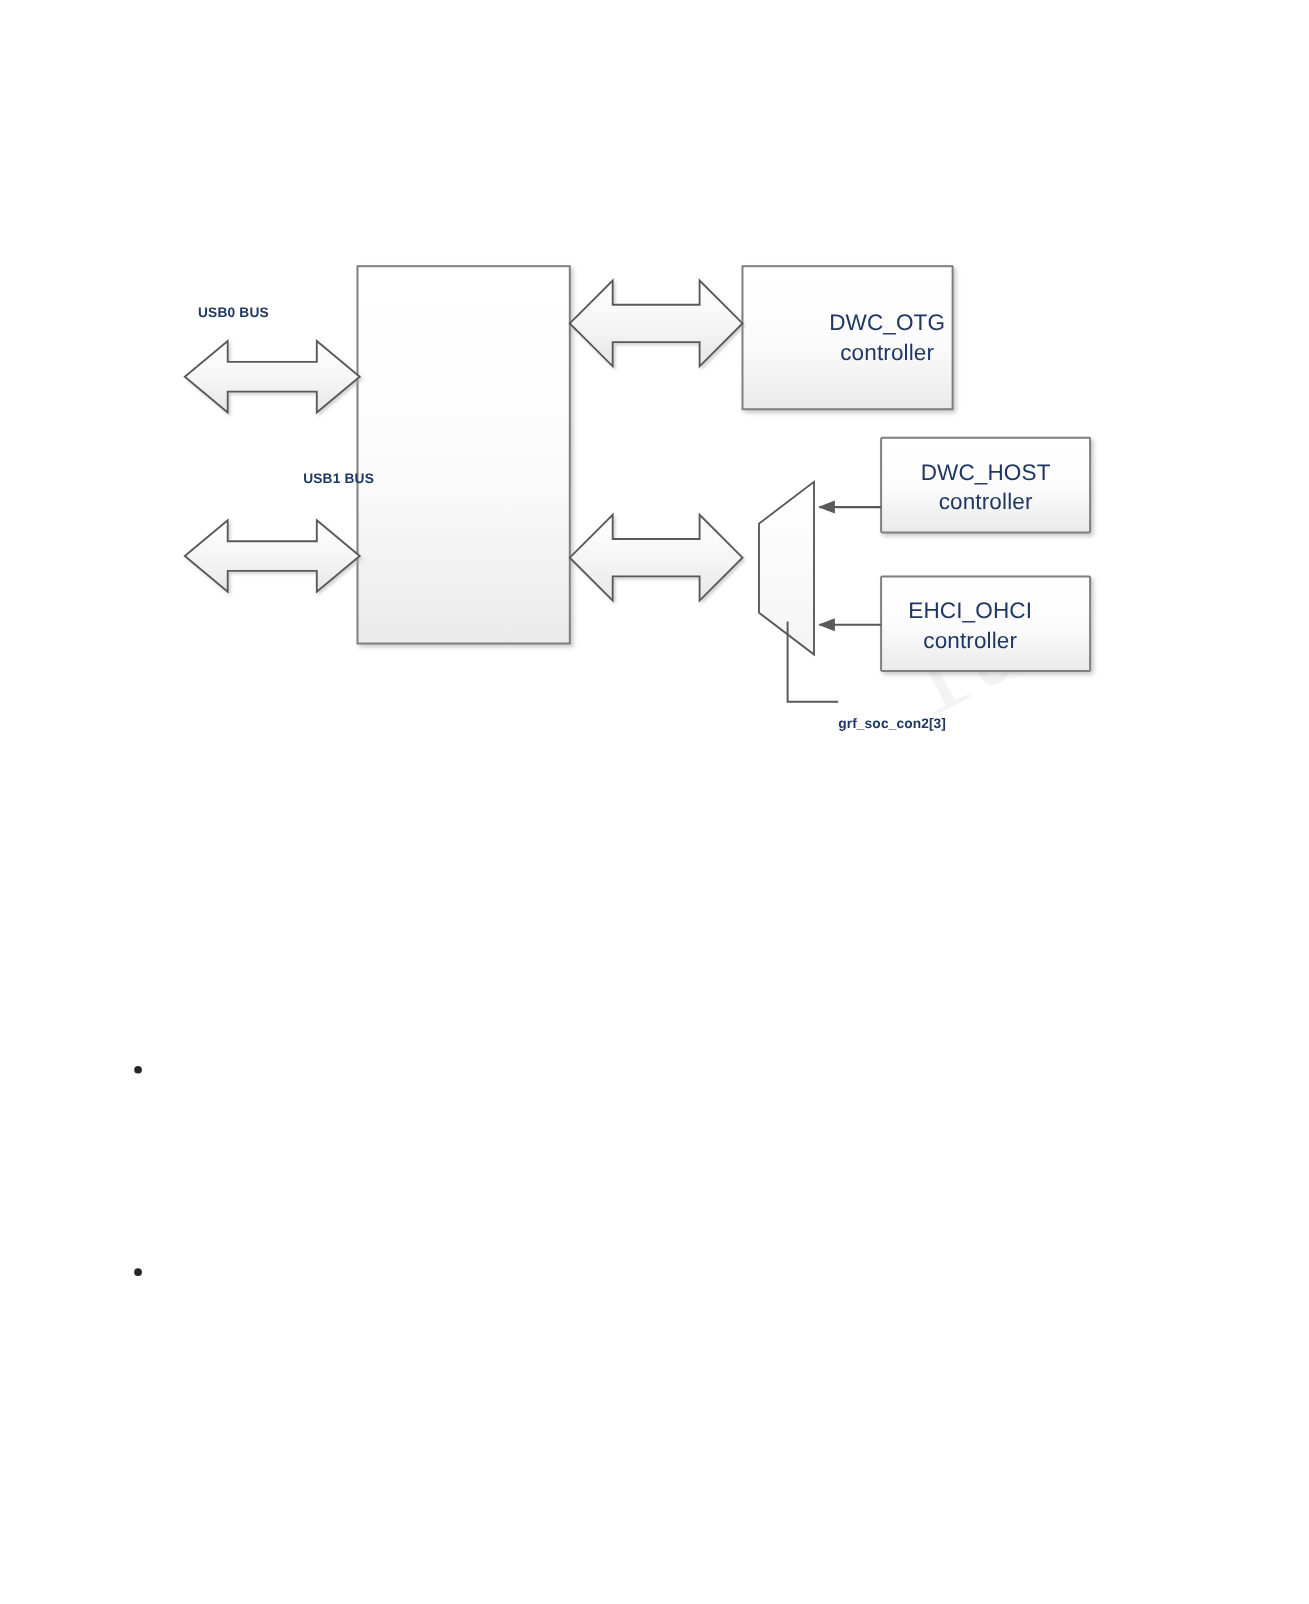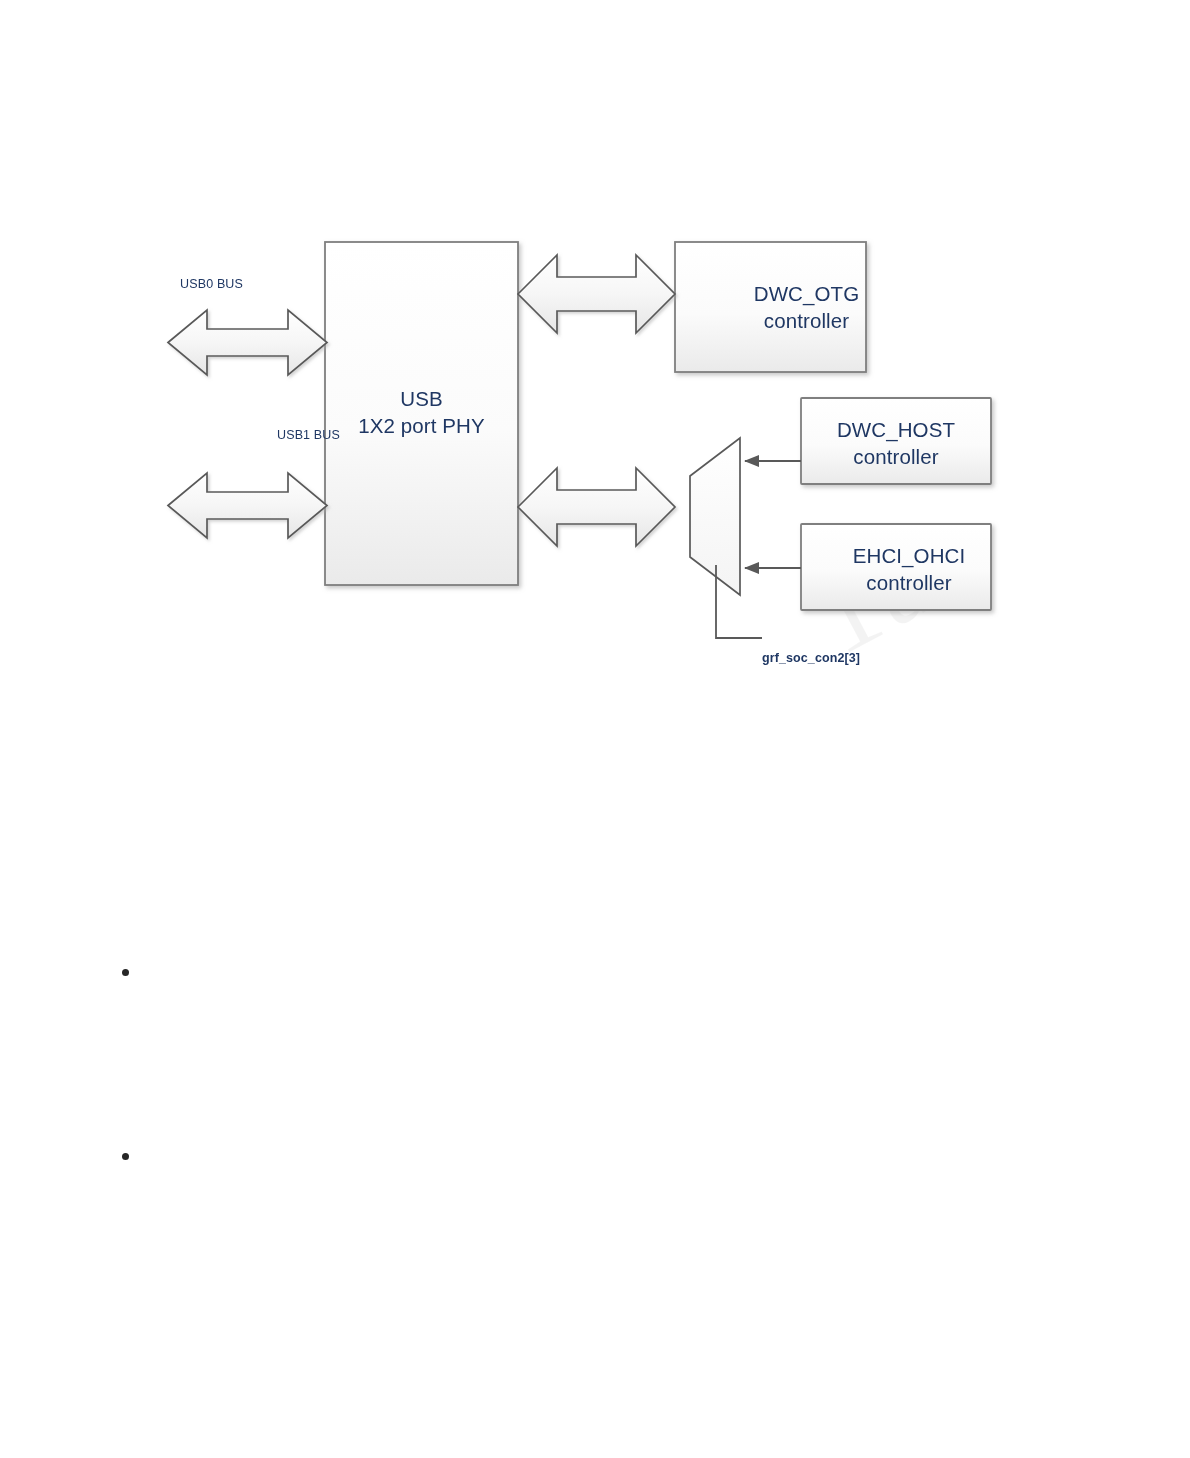--- a/index.html
+++ b/index.html
@@ -51,36 +51,36 @@
   }
 
   .block-label {
     font-size: 20.5px;
     font-weight: 400;
     letter-spacing: 0.1px;
   }
 
   .bus-label {
     font-size: 12.5px;
-    font-weight: normal;
+    font-weight: bold;
     letter-spacing: 0.15px;
   }
 
   .sel-label {
     font-size: 12.5px;
     font-weight: bold;
     letter-spacing: 0.1px;
     white-space: nowrap;
   }
 
   
   #lbl-phy      { left: 325px; top: 386px; width: 193px; }
   #lbl-otg      { left: 675px; top: 281px; width: 191px; margin-left: 36px; }
   #lbl-host     { left: 801px; top: 417px; width: 190px; }
-  #lbl-ehci     { left: 822px; top: 543px; width: 174px; }
+  #lbl-ehci     { left: 795px; top: 543px; width: 174px; }
   #lbl-usb0     { left: 180px; top: 276px; width: 160px; text-align: left; }
   #lbl-usb1     { left: 180px; top: 427px; width: 160px; text-align: right; }
   #lbl-sel      { left: 730px; top: 650px; text-align: left; margin-left: 32px; }
 
   
   #watermark {
     position: absolute;
     left: 795px;
     top: 570px;
     width: 220px;
@@ -228,22 +228,20 @@
                L 557 524
                L 557 546 Z" fill="url(#arrowGrad)" stroke="#595959" stroke-width="1.7" stroke-linejoin="miter" filter="url(#lightShadow)"></path>
 
       <line x1="801" y1="461" x2="745" y2="461" stroke="#595959" stroke-width="1.9" marker-end="url(#arrowHead)"></line>
 
       <line x1="801" y1="568" x2="745" y2="568" stroke="#595959" stroke-width="1.9" marker-end="url(#arrowHead)"></line>
 
       <polyline points="716,565 716,638 762,638" fill="none" stroke="#595959" stroke-width="1.8" stroke-linejoin="miter" stroke-linecap="butt"></polyline>
     </svg>
 
-    <div id="lbl-phy" class="dlabel block-label">USB
-1X2 port PHY</div>
 
     <div id="lbl-otg" class="dlabel block-label">DWC_OTG
 controller</div>
 
     <div id="lbl-host" class="dlabel block-label">DWC_HOST
 controller</div>
 
     <div id="lbl-ehci" class="dlabel block-label">EHCI_OHCI
 controller</div>
 

